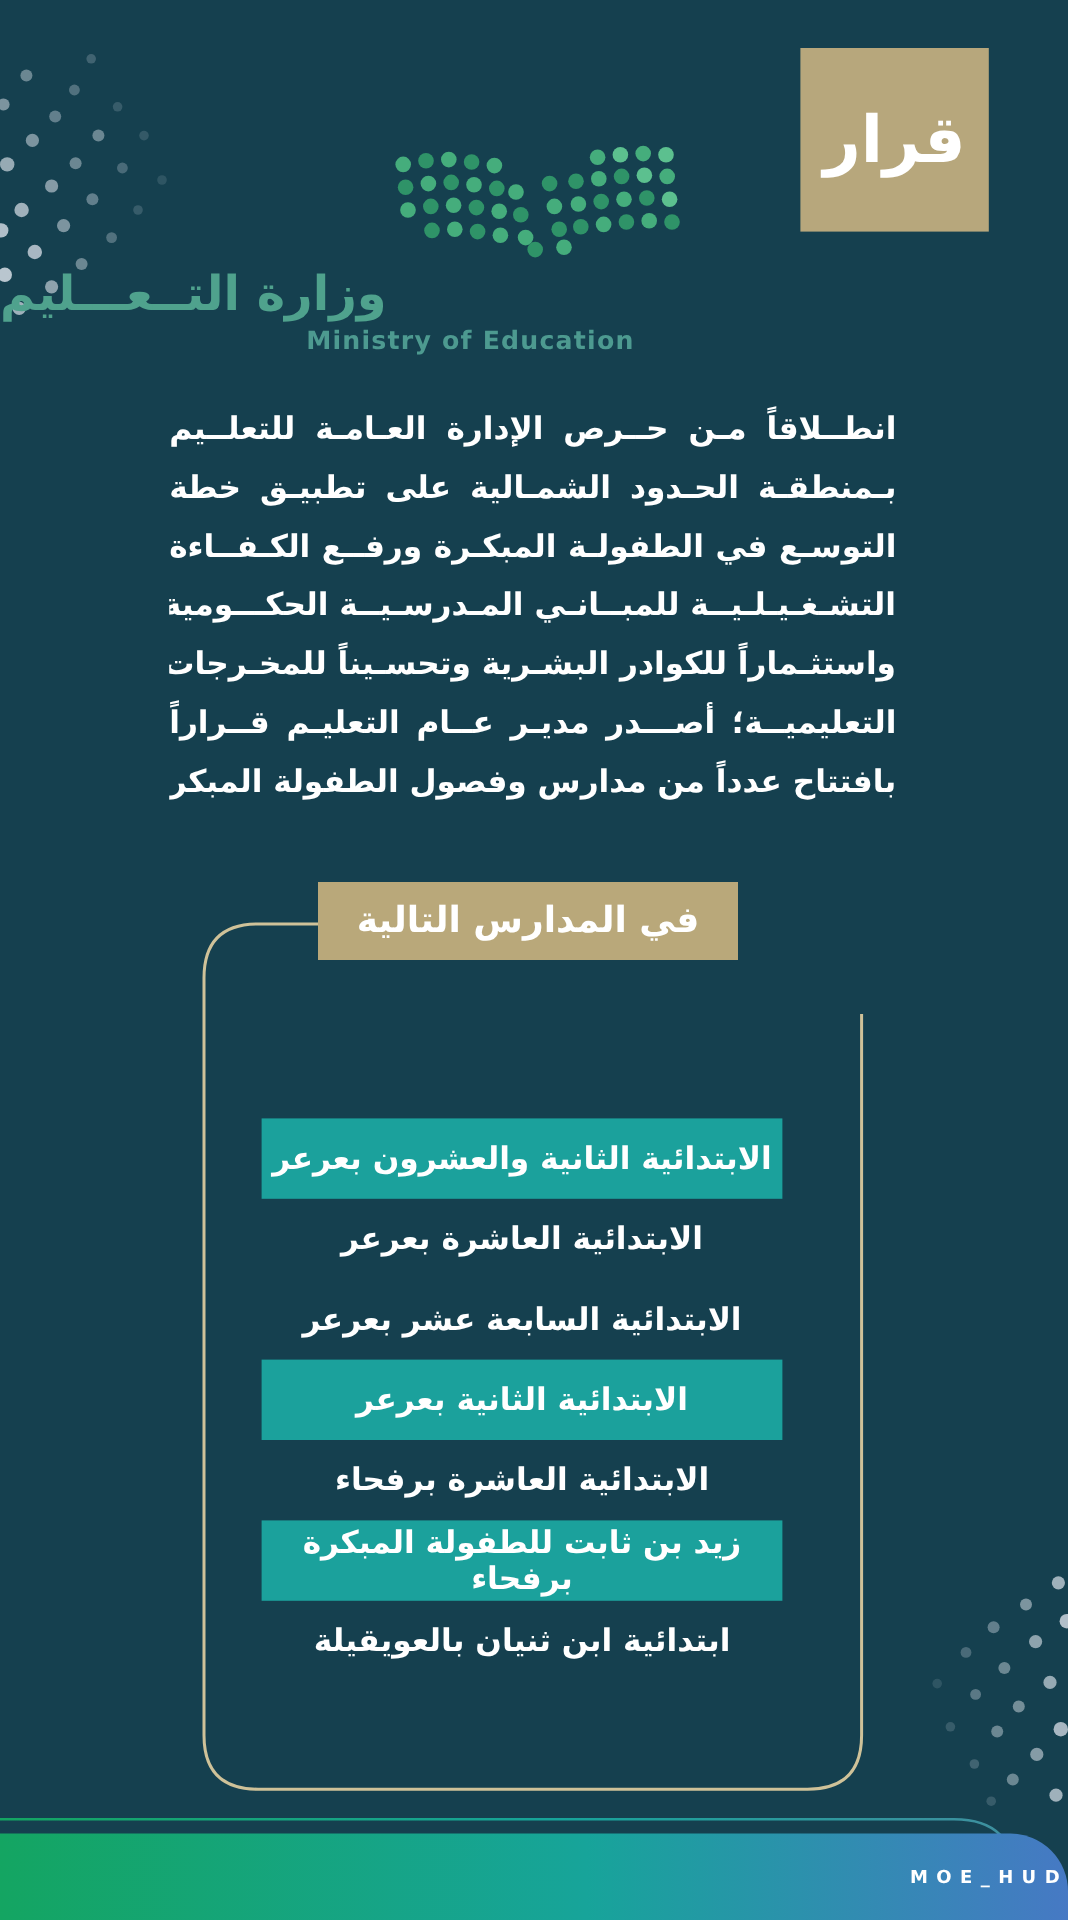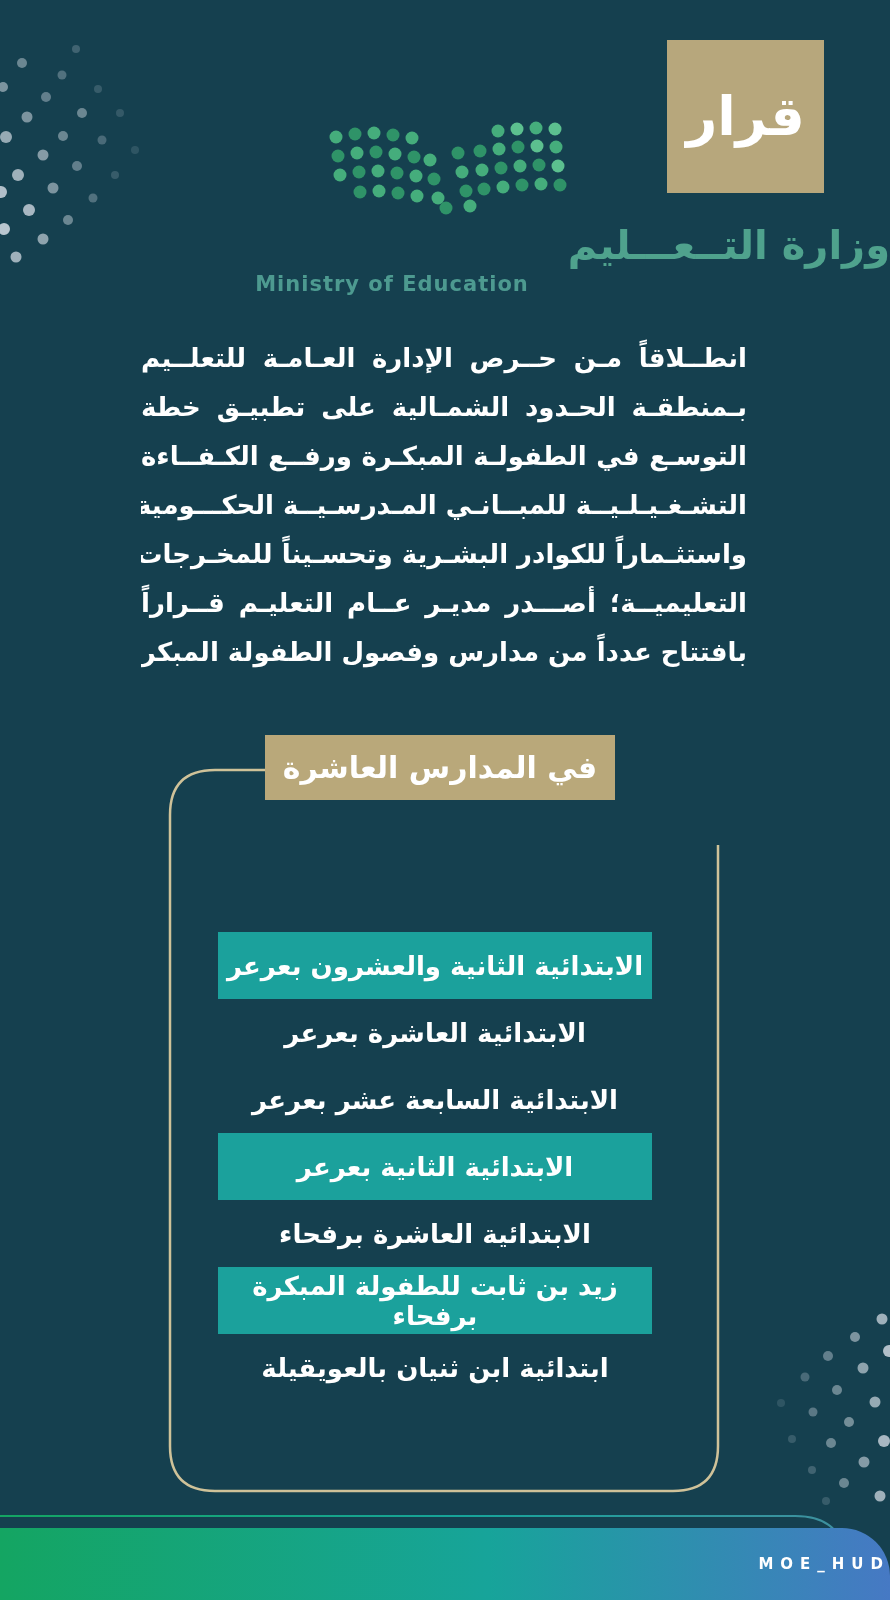--- a/index.html
+++ b/index.html
@@ -26,21 +26,21 @@
   svg.overlay{position:absolute;left:0;top:0;width:890px;height:1600px;pointer-events:none;}
 
   .badge{
     left:667px;top:40px;width:157px;height:153px;
     background:var(--badge-gold);color:var(--white);
     display:flex;align-items:center;justify-content:center;
     font-size:54px;font-weight:bold;direction:rtl;
   }
 
   .wordmark{
-    left:0;top:222px;width:890px;text-align:right;
+    left:0;top:222px;width:890px;text-align:left;
     color:var(--wordmark);font-size:40px;font-weight:bold;direction:rtl;
     letter-spacing:0;
   }
   .subtitle{
     left:0;top:272px;width:784px;text-align:center;
     color:var(--subtitle);font-size:21px;font-weight:bold;letter-spacing:1px;
   }
 
   .intro{
     left:141px;top:334px;width:606px;direction:rtl;
@@ -200,21 +200,21 @@
       <div class="line">انطــلاقاً مـن حــرص الإدارة العـامـة للتعلــيم</div>
       <div class="line">بـمنطقـة الحـدود الشمـالية على تطبيـق خطة</div>
       <div class="line">التوسـع في الطفولـة المبكـرة ورفــع الكـفــاءة</div>
       <div class="line">التشـغـيـلـيــة للمبــانـي المـدرسـيــة الحكـــومية،</div>
       <div class="line">واستثـماراً للكوادر البشـرية وتحسـيناً للمخـرجات</div>
       <div class="line">التعليميــة؛ أصـــدر مديـر عــام التعليـم قــراراً</div>
       <div class="line">بافتتاح عدداً من مدارس وفصول الطفولة المبكرة</div>
     </div>
 
   <div class="abs section-banner">
-    <span>في المدارس العاشرة</span>
+    <span>في المدارس التالية</span>
   </div>
 
   <div class="abs schools" id="schools-list">
       <div class="school-row highlight">الابتدائية الثانية والعشرون بعرعر</div>
       <div class="school-row">الابتدائية العاشرة بعرعر</div>
       <div class="school-row">الابتدائية السابعة عشر بعرعر</div>
       <div class="school-row highlight">الابتدائية الثانية بعرعر</div>
       <div class="school-row">الابتدائية العاشرة برفحاء</div>
       <div class="school-row highlight">زيد بن ثابت للطفولة المبكرة برفحاء</div>
       <div class="school-row">ابتدائية ابن ثنيان بالعويقيلة</div>

